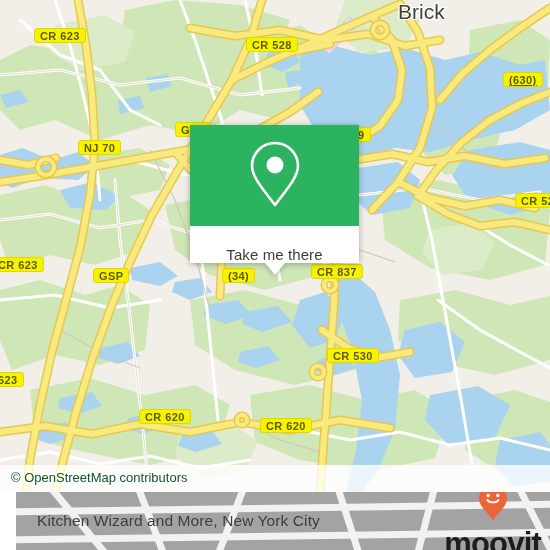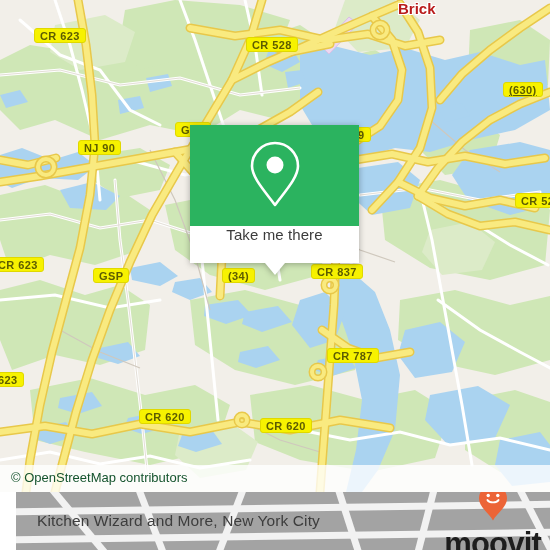--- a/index.html
+++ b/index.html
@@ -38,23 +38,23 @@
     font-weight: bold;
     letter-spacing: .4px;
     line-height: 15px;
     height: 15px;
     padding: 0 5px;
     white-space: nowrap;
     box-sizing: border-box;
   }
   .city-label {
     position: absolute;
-    color: #b91c1c;
-    font-size: 15px;
-    font-weight: bold;
+    color: #404040;
+    font-size: 21px;
+    font-weight: normal;
     white-space: nowrap;
     text-shadow:
       1px 1px 0 #fff, -1px 1px 0 #fff, 1px -1px 0 #fff, -1px -1px 0 #fff,
       0 1px 0 #fff, 0 -1px 0 #fff, 1px 0 0 #fff, -1px 0 0 #fff;
   }
 
   
   .popup {
     position: absolute;
     left: 190px;
@@ -67,21 +67,21 @@
     background: #2bb35f;
     height: 101px;
     display: flex;
     align-items: center;
     justify-content: center;
   }
   .popup-foot {
     background: #ffffff;
     height: 37px;
     display: flex;
-    align-items: flex-start;
+    align-items: flex-end;
     justify-content: center;
     position: relative;
   }
   .popup-foot-label {
     color: #3c3c3c;
     font-size: 15px;
     letter-spacing: .1px;
   }
   .popup-tail {
     position: absolute;
@@ -338,30 +338,30 @@
           <circle cx="318" cy="372" r="6"></circle>
           <circle cx="242" cy="420" r="5"></circle>
         </g>
       </g>
     </svg>
 
     <div class="city-label" style="left:398px; top:0px;">Brick</div>
 
     <div class="shield" style="left:34px;  top:28px;">CR 623</div>
     <div class="shield" style="left:201px; top:37px;margin-left:45px;">CR 528</div>
-    <div class="shield" style="left:78px;  top:140px;">NJ 90</div>
+    <div class="shield" style="left:78px;  top:140px;">NJ 70</div>
     <div class="shield" style="left:175px; top:122px;">GSP</div>
-    <div class="shield" style="left:503px; top:82px;text-decoration:underline;">(630)</div>
+    <div class="shield" style="left:503px; top:72px;text-decoration:underline;">(630)</div>
     <div class="shield" style="left:515px; top:193px;">CR 52</div>
     <div class="shield" style="left:352px; top:127px;">9</div>
     <div class="shield" style="left:-8px;  top:257px;">CR 623</div>
     <div class="shield" style="left:93px;  top:268px;">GSP</div>
     <div class="shield" style="left:222px; top:268px;">(34)</div>
     <div class="shield" style="left:311px; top:264px;">CR 837</div>
-    <div class="shield" style="left:327px; top:348px;">CR 787</div>
+    <div class="shield" style="left:327px; top:348px;">CR 530</div>
     <div class="shield" style="left:-8px;  top:372px;">623</div>
     <div class="shield" style="left:139px; top:409px;">CR 620</div>
     <div class="shield" style="left:260px; top:418px;">CR 620</div>
 
     <div class="popup">
       <div class="popup-head">
         <span>
           <svg width="58" height="70" viewBox="0 0 58 70" aria-hidden="true">
             <path d="M29 4 C16.3 4 6 14.3 6 27 C6 39 20 53.5 29 66 C38 53.5 52 39 52 27 C52 14.3 41.7 4 29 4 Z" fill="none" stroke="#ffffff" stroke-width="2.6" stroke-linejoin="round"></path>
             <circle cx="29" cy="26" r="8.5" fill="#ffffff"></circle>

